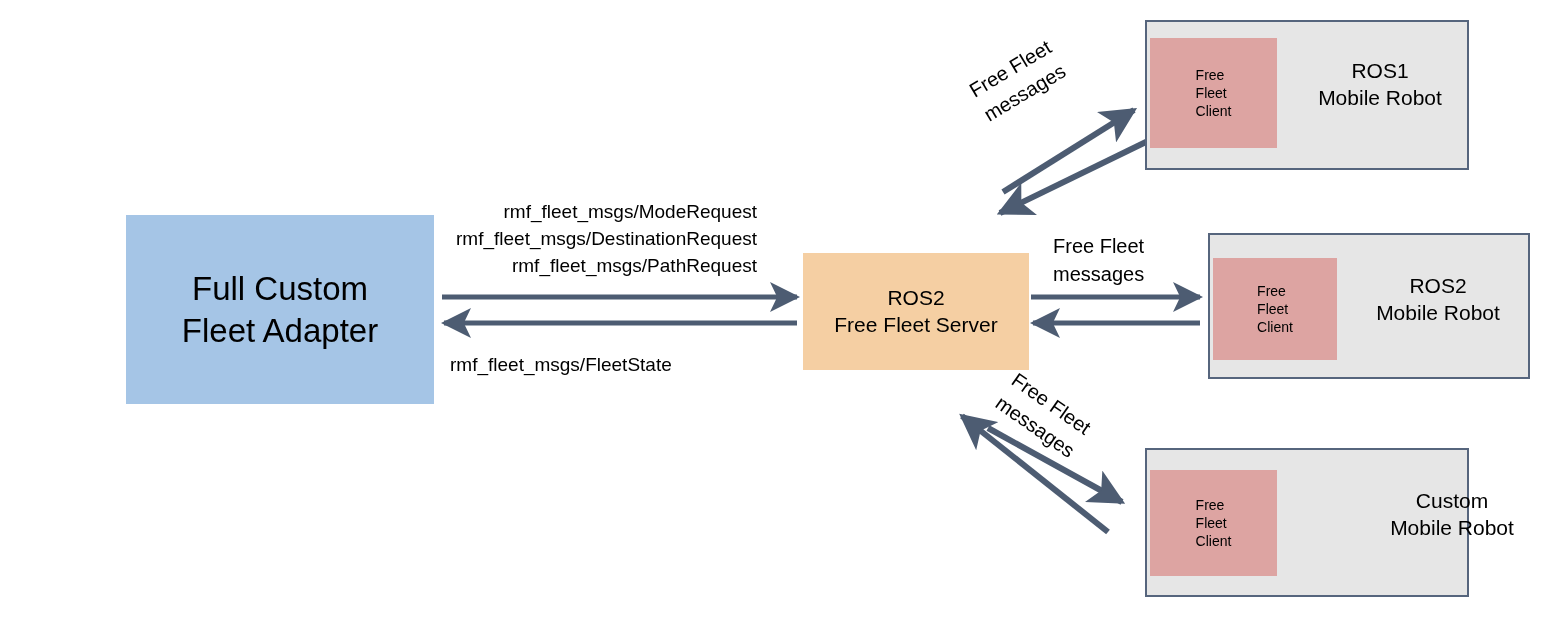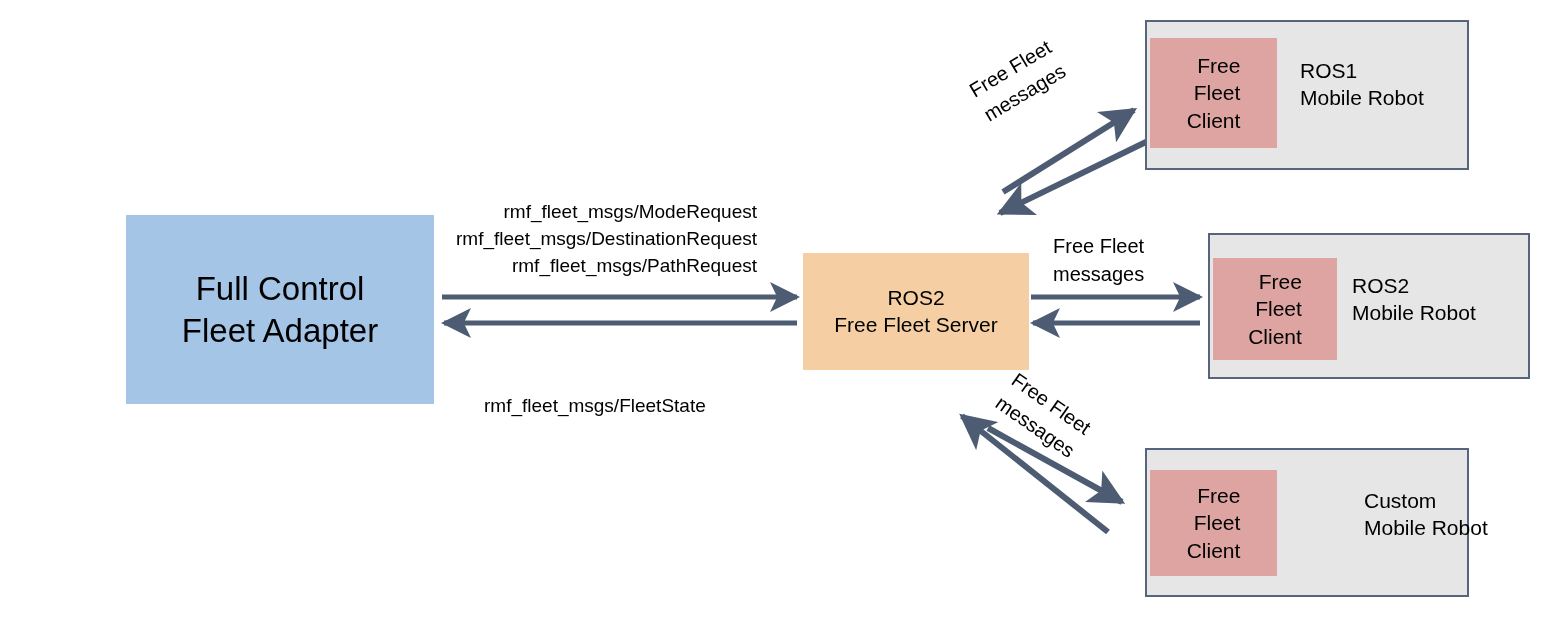--- a/index.html
+++ b/index.html
@@ -52,36 +52,37 @@
 
   
   .robot-box {
     position: absolute;
     box-sizing: border-box;
     background: #e6e6e6;
     border: 2px solid #56657d;
   }
   .robot-label {
     position: absolute;
+    text-align: center;
     color: #000000;
     font-size: 21px;
     line-height: 1.3;
     white-space: pre-line;
   }
   
   .client-box {
     position: absolute;
     box-sizing: border-box;
     background: #dda4a2;
     display: flex;
     align-items: center;
     justify-content: center;
-    text-align: right;
-    color: #000000;
-    font-size: 21px;
+    text-align: left;
+    color: #000000;
+    font-size: 14px;
     line-height: 1.3;
     white-space: pre-line;
   }
 
   #robot1-box { left: 1145px; top: 20px;  width: 324px; height: 150px; }
   #robot1-client { left: 1150px; top: 38px; width: 127px; height: 110px; }
   #robot1-label { left: 1300px; top: 57px; width: 160px; }
 
   #robot2-box { left: 1208px; top: 233px; width: 322px; height: 146px; }
   #robot2-client { left: 1213px; top: 258px; width: 124px; height: 102px; }
@@ -94,21 +95,21 @@
   
   .edge-label {
     position: absolute;
     color: #000000;
     font-size: 19px;
     line-height: 1.42;
     white-space: pre-line;
     text-align: right;
   }
   #request-label { left: 456px; top: 199px; }
-  #state-label   { left: 484px; top: 352px; margin-top: 41px; }
+  #state-label   { left: 450px; top: 352px; }
   #mid-msg-label { left: 1053px; top: 232px; font-size: 20px; line-height: 1.4; }
 
   .diag-label {
     position: absolute;
     color: #000000;
     font-size: 20px;
     line-height: 1.4;
     white-space: pre-line;
     text-align: left;
   }
@@ -153,21 +154,21 @@
 
     <line x1="1031" y1="297" x2="1200" y2="297" stroke="#4d5c72" stroke-width="5" marker-end="url(#ah)"></line>
 
     <line x1="1200" y1="323" x2="1033" y2="323" stroke="#4d5c72" stroke-width="5" marker-end="url(#ah)"></line>
 
     <line x1="988" y1="428" x2="1122" y2="502" stroke="#4d5c72" stroke-width="6" marker-end="url(#ah)"></line>
 
     <line x1="1108" y1="532" x2="962" y2="416" stroke="#4d5c72" stroke-width="6" marker-end="url(#ah)"></line>
   </svg>
 
-  <div id="adapter-node" class="node">Full Control
+  <div id="adapter-node" class="node">Full Custom
 Fleet Adapter</div>
 
   <div id="server-node" class="node">ROS2
 Free Fleet Server</div>
 
   <div id="robot1-box" class="robot-box"></div>
   <div id="robot1-client" class="client-box">Free
 Fleet
 Client</div>
   <div id="robot1-label" class="robot-label">ROS1

